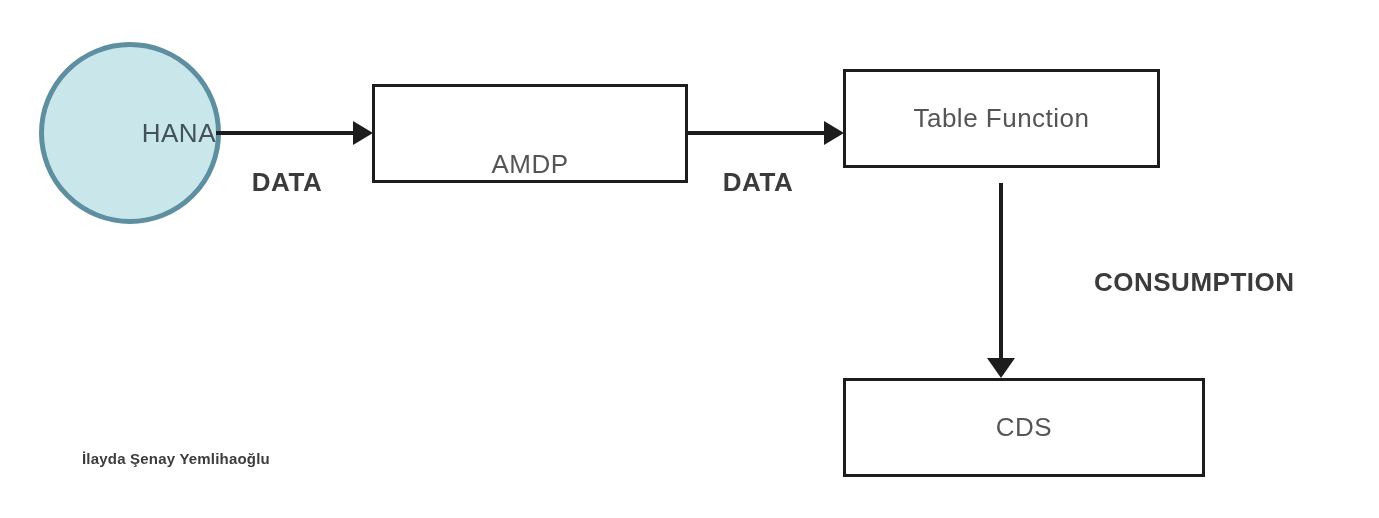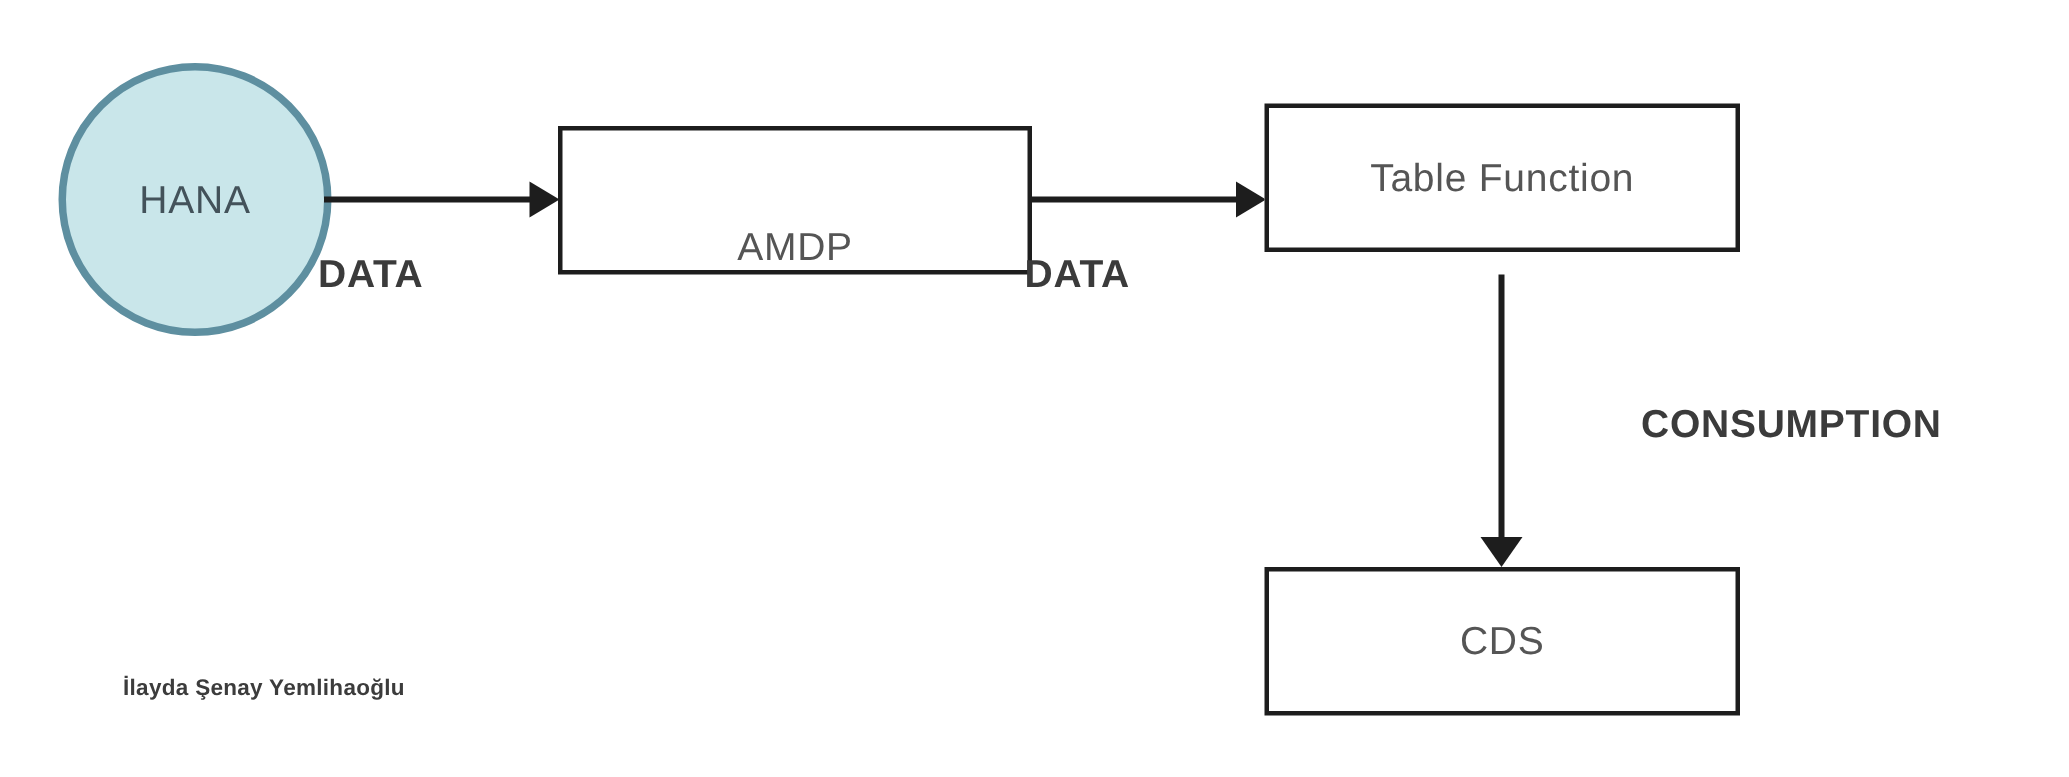--- a/index.html
+++ b/index.html
@@ -23,21 +23,21 @@
     align-items: center;
     justify-content: center;
   }
   .node-circle {
     position: absolute;
     border-radius: 50%;
     background: var(--hana-fill, #c9e6ea);
     border: 5px solid var(--hana-border, #5e8fa0);
     display: flex;
     align-items: center;
-    justify-content: center;
+    justify-content: flex-end;
   }
   .node-label {
     font-size: 26px;
     color: var(--node-text, #555555);
     letter-spacing: 0.5px;
     white-space: nowrap;
   }
   .node-circle .node-label { color: var(--hana-text, #43525a); }
 
   
@@ -54,21 +54,21 @@
     border-left: 14px solid transparent;
     border-right: 14px solid transparent;
     border-top: 20px solid var(--arrow, #1d1d1d);
   }
 
   .edge-label {
     position: absolute;
     font-size: 26px;
     font-weight: bold;
     color: var(--edge-text, #3b3b3b);
-    text-align: left;
+    text-align: center;
     letter-spacing: 0.5px;
     white-space: nowrap;
   }
 
   .credit {
     position: absolute;
     left: 82px;
     top: 450px;
     font-size: 15px;
     font-weight: 600;
@@ -104,19 +104,19 @@
   <div class="node-rect" style="left:843px; top:69px; width:317px; height:99px;">
     <span class="node-label">Table Function</span>
   </div>
 
   <div>
     <div class="vline" style="left:999px; top:183px; height:177px;"></div>
     <div class="tri-down" style="left:987px; top:358px;"></div>
   </div>
   <div class="edge-label" style="left:1094px; top:267px; width:200px;">CONSUMPTION</div>
 
-  <div class="node-rect" style="left:843px; top:378px; width:317px; height:99px;">
+  <div class="node-rect" style="left:843px; top:378px; width:362px; height:99px;">
     <span class="node-label">CDS</span>
   </div>
 
   <div class="credit">İlayda Şenay Yemlihaoğlu</div>
 
 </div>
 
 </body></html>

